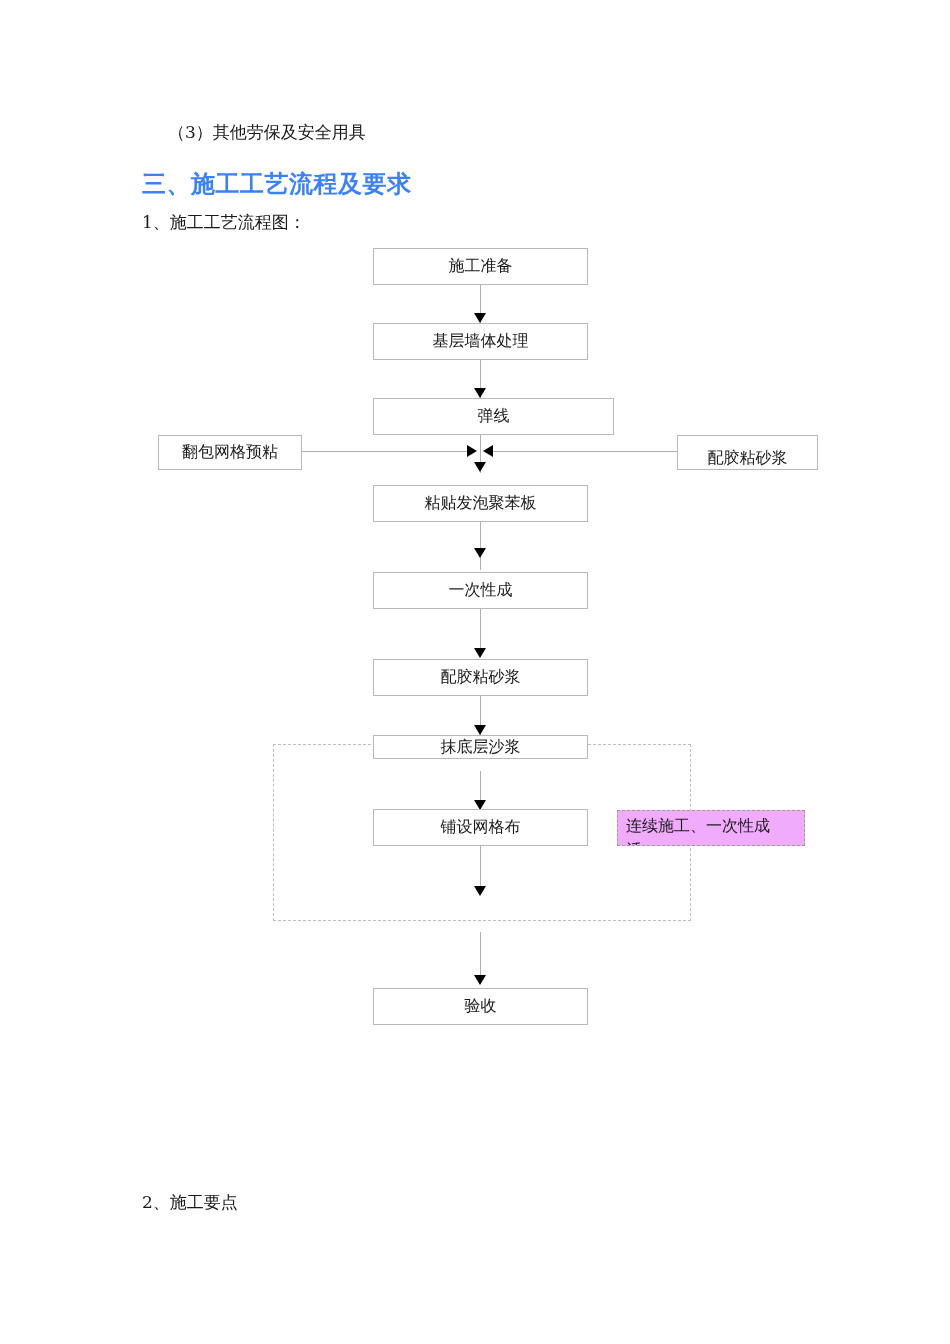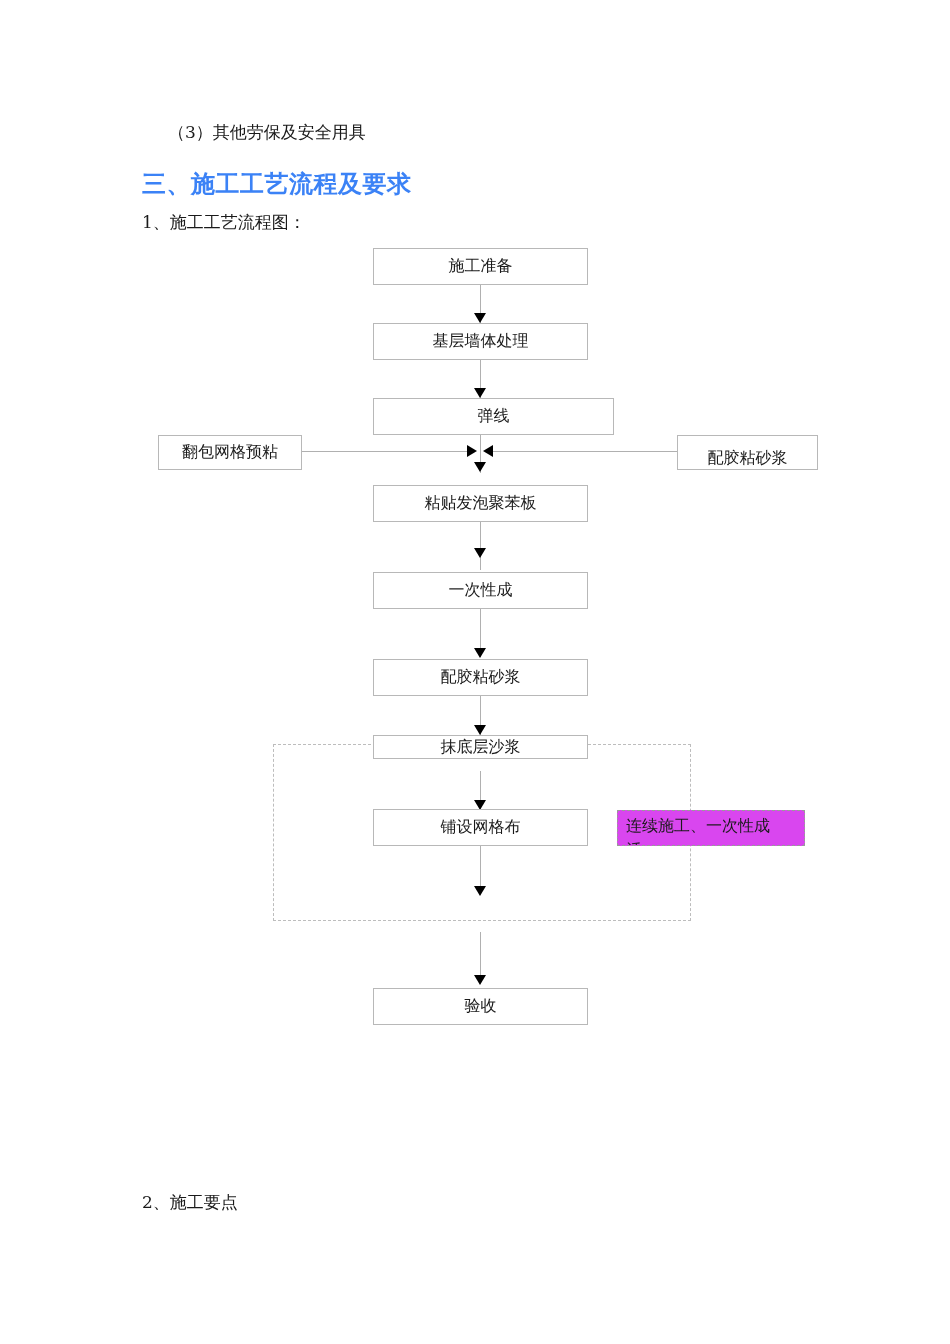--- a/index.html
+++ b/index.html
@@ -102,21 +102,21 @@
     position: absolute;
     box-sizing: border-box;
     border: 1px dashed #bdbdbd;
     background: transparent;
     z-index: 0;
   }
   .annot-box {
     position: absolute;
     box-sizing: border-box;
     border: 1px dashed #9a9a9a;
-    background: #d946ef;
+    background: #f0abfc;
     overflow: hidden;
     z-index: 4;
     padding: 3px 6px 0 8px;
   }
   .annot-text {
     font-size: 16px;
     line-height: 24px;
     color: #1a1a1a;
     display: block;
   }

